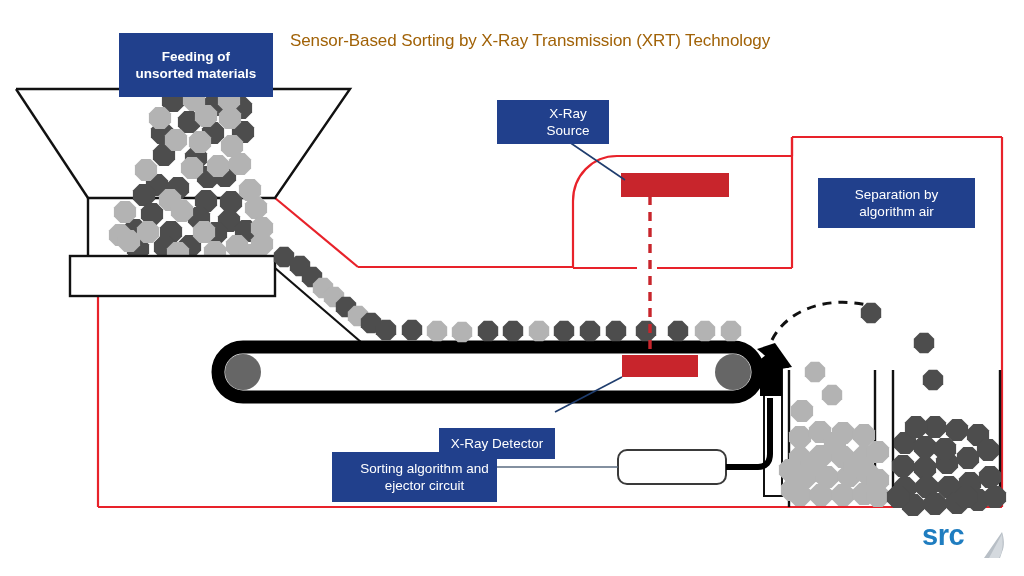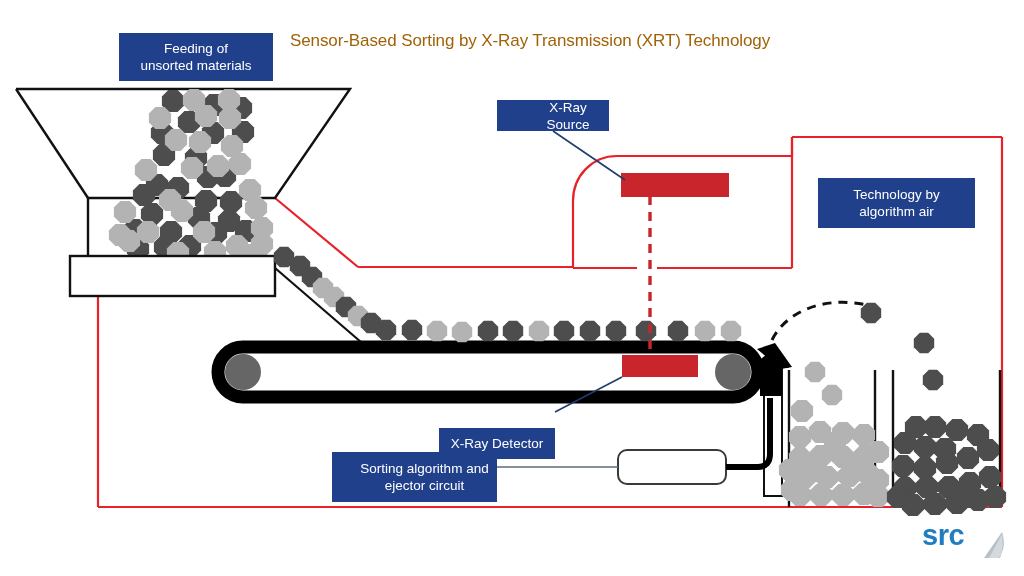--- a/index.html
+++ b/index.html
@@ -43,22 +43,22 @@
     color: #ffffff;
     font-size: 13.5px;
     line-height: 17px;
     text-align: center;
     display: flex;
     align-items: center;
     justify-content: center;
     box-sizing: border-box;
     padding: 2px 6px;
   }
-  #callout-feeding  { left: 119px; top: 33px;  width: 154px; height: 48px; }
-  #callout-source   { left: 497px; top: 100px; width: 112px; height: 31px; padding-left: 36px; }
+  #callout-feeding  { left: 119px; top: 33px;  width: 154px; height: 64px; font-weight: bold; }
+  #callout-source   { left: 497px; top: 100px; width: 112px; height: 44px; padding-left: 36px; }
   #callout-separation { left: 818px; top: 178px; width: 157px; height: 50px; }
   #callout-detector { left: 439px; top: 428px; width: 116px; height: 31px; }
   #callout-sorting  { left: 332px; top: 452px; width: 165px; height: 50px; padding-left: 26px; }
 
   .logo {
     position: absolute;
     left: 922px;
     top: 516px;
     width: 90px;
     height: 48px;
@@ -320,21 +320,21 @@
     <span>
       <span>Feeding of</span><br>
       <span>unsorted materials</span>
     </span>
   </div>
 
   <div class="callout" id="callout-source">X-Ray Source</div>
 
   <div class="callout" id="callout-separation">
     <span>
-      <span>Technology by</span><br>
+      <span>Separation by</span><br>
       <span>algorithm air</span>
     </span>
   </div>
 
   <div class="callout" id="callout-detector">X-Ray Detector</div>
 
   <div class="callout" id="callout-sorting">
     <span>
       <span>Sorting algorithm and</span><br>
       <span>ejector circuit</span>

